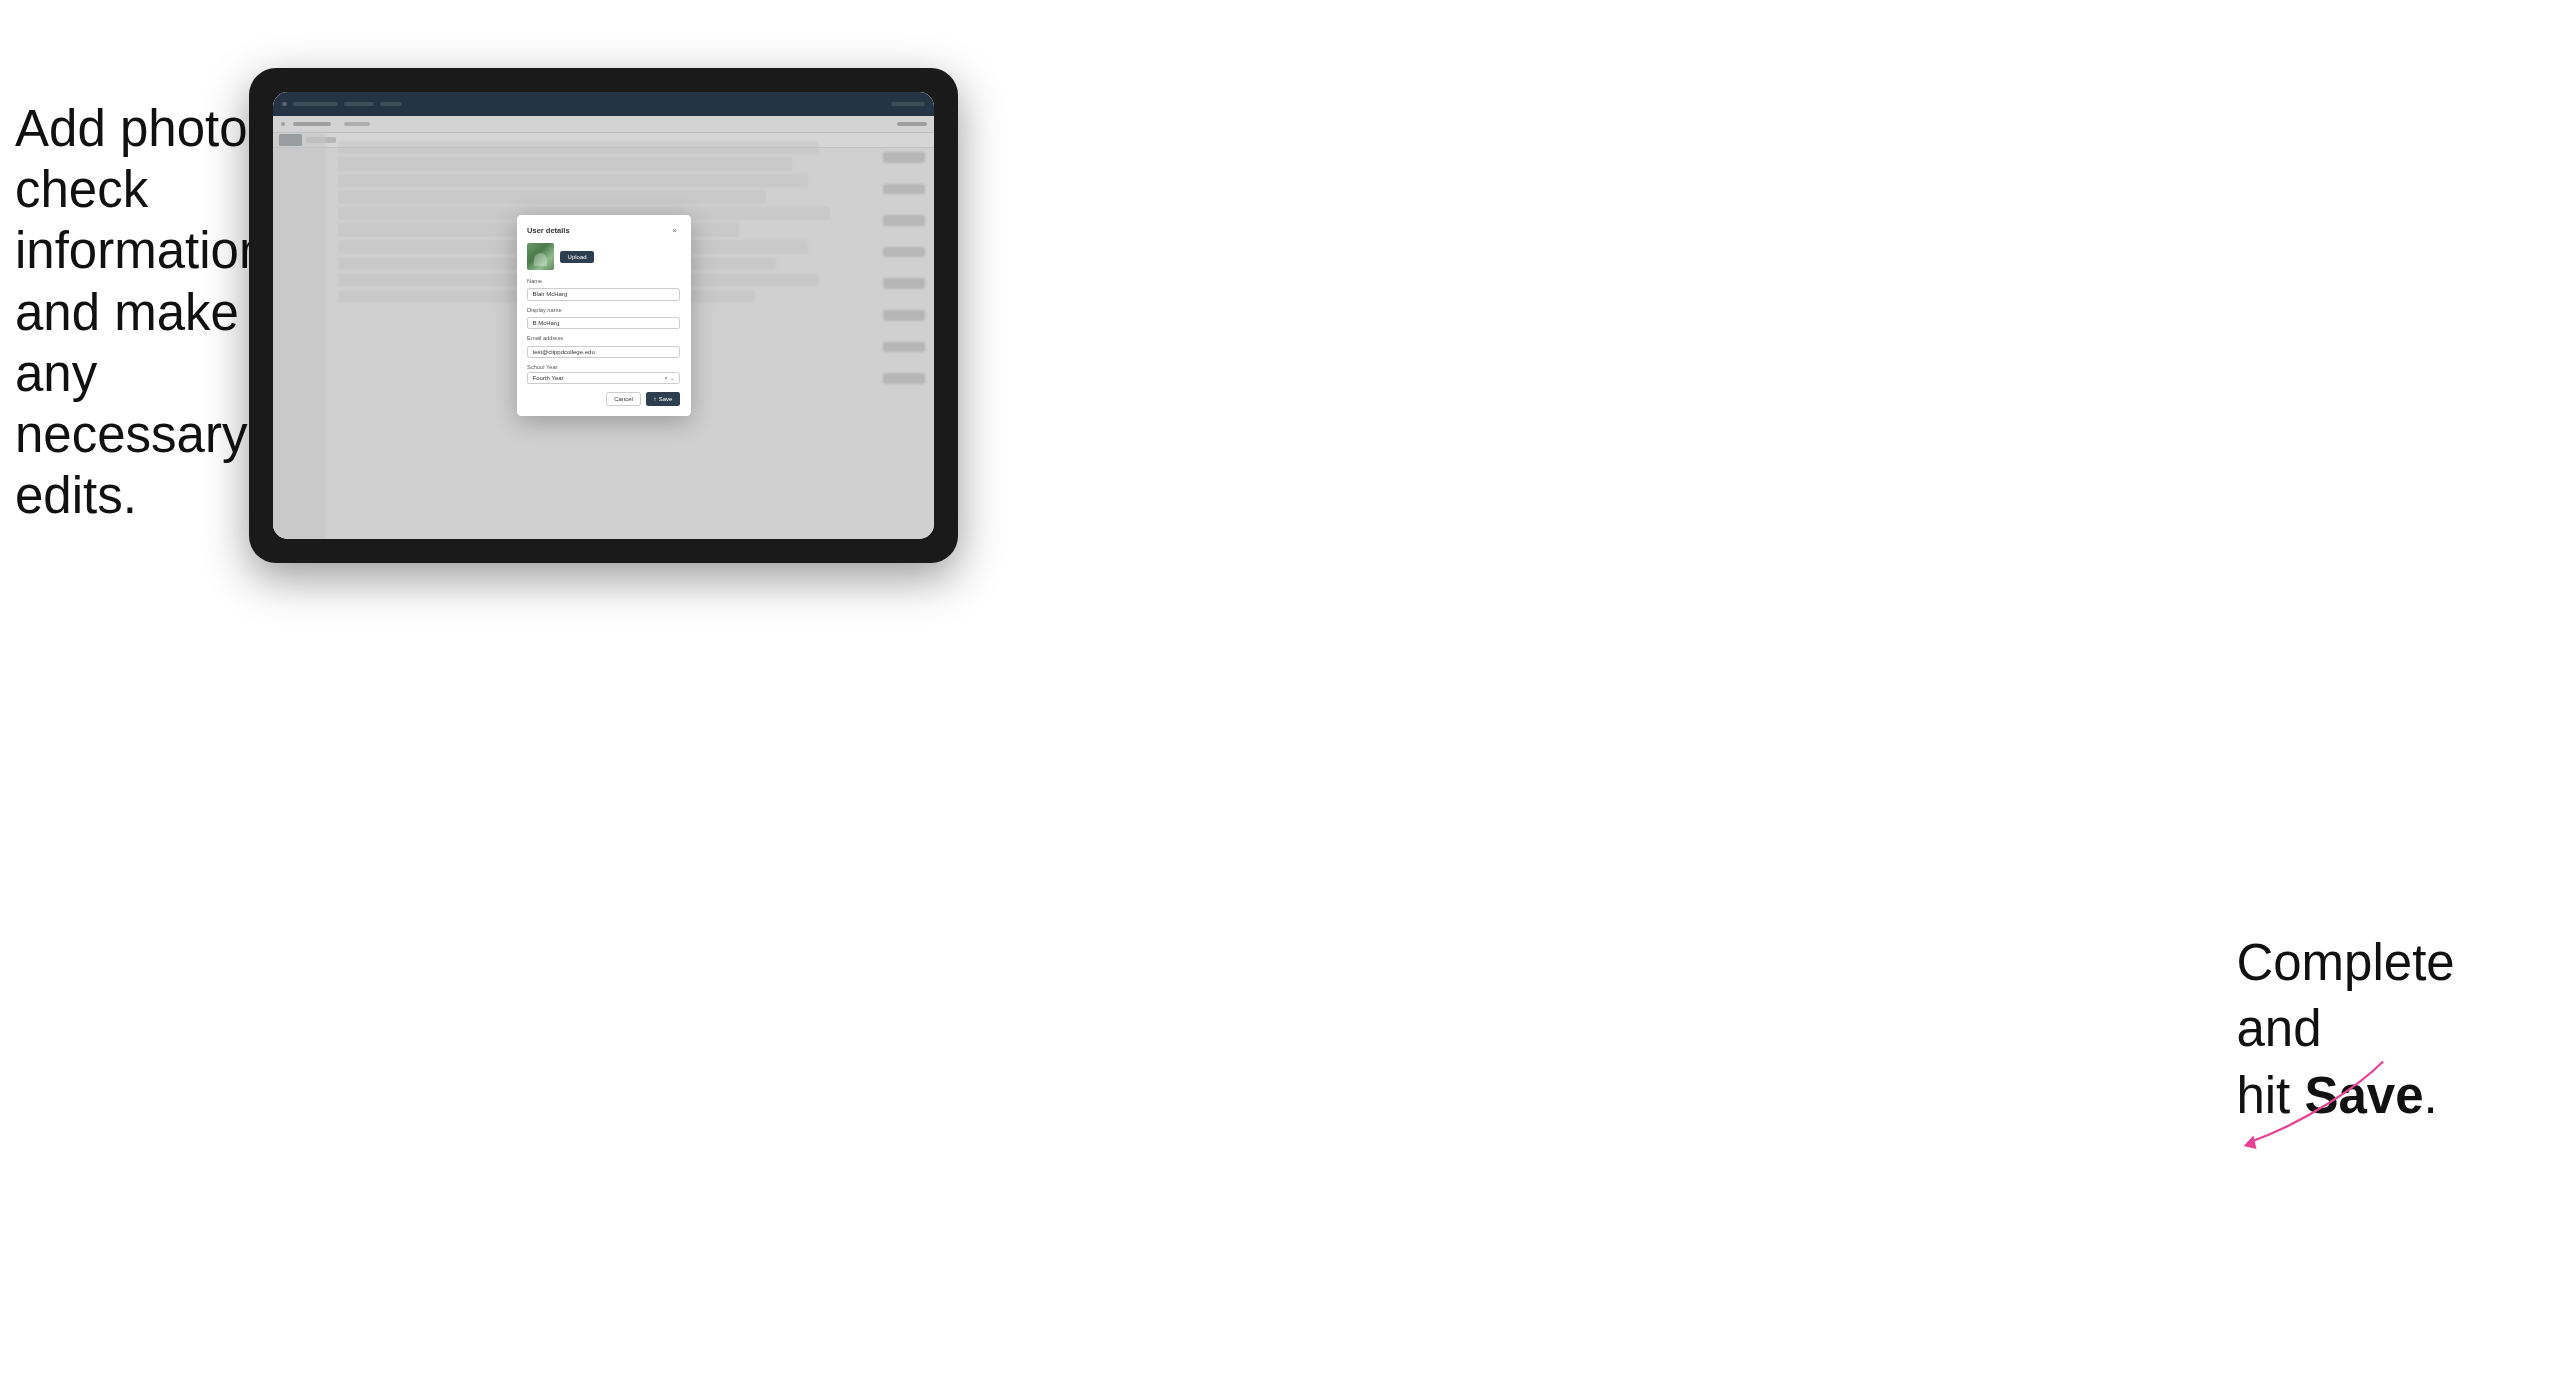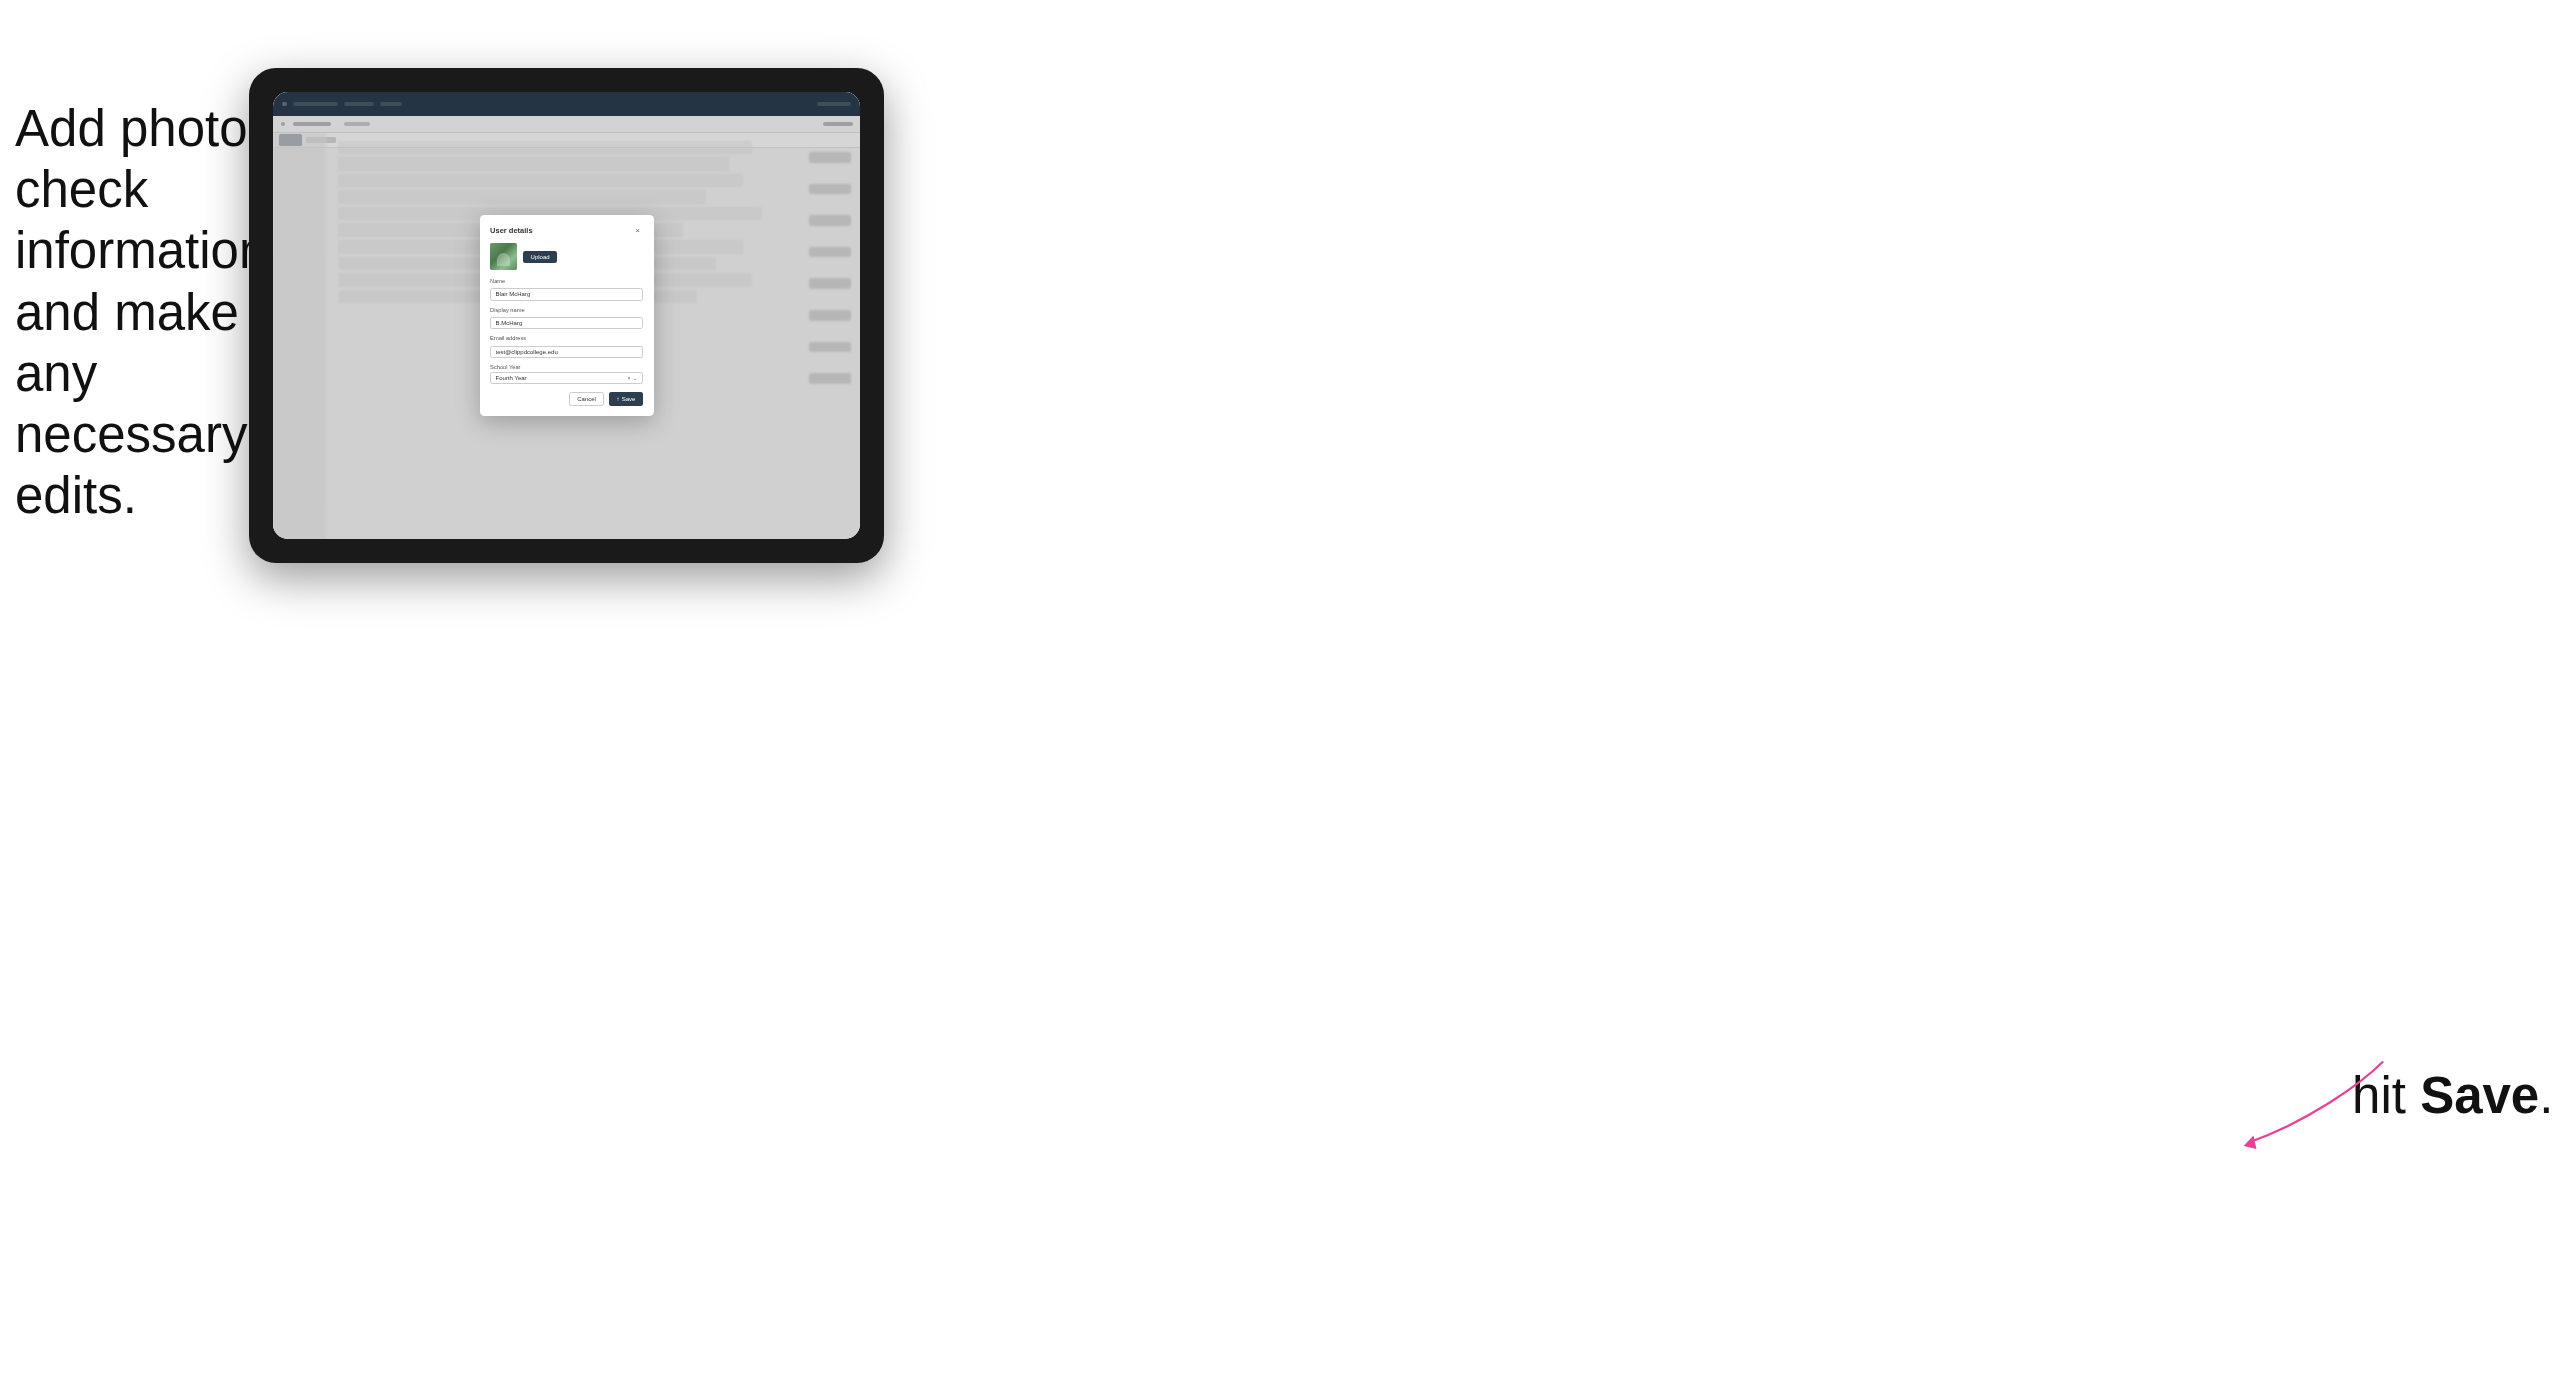--- a/index.html
+++ b/index.html
@@ -36,21 +36,21 @@
     }
     .annotation-right strong {
       font-weight: 700;
     }
 
     
     .tablet-device {
       position: absolute;
       left: 249px;
       top: 68px;
-      width: 635px;
+      width: 709px;
       height: 495px;
       background: #1a1a1a;
       border-radius: 27px;
       box-shadow: 0 15px 45px rgba(0,0,0,0.4);
       padding: 24px;
     }
     .tablet-screen {
       width: 100%;
       height: 100%;
       background: #f0f0f0;
@@ -331,21 +331,21 @@
       border-radius: 1.5px;
       margin: 3px 0;
     }
   </style>
 </head>
 <body>
 
 <div class="annotation-left">Add photo, check information and make any necessary edits.</div>
 
 <div class="annotation-right">
-  <br>
+  <span>Complete and</span><br>
   <span>hit </span><strong>Save</strong><span>.</span>
 </div>
 
 <svg class="arrow-left" viewBox="0 0 240 90" fill="none" xmlns="http://www.w3.org/2000/svg">
   <path d="M10 15 C60 10, 160 60, 228 78" stroke="#e84393" stroke-width="3" fill="none"></path>
   <polygon points="220,68 235,82 215,85" fill="#e84393"></polygon>
 </svg>
 
 <svg class="arrow-right" viewBox="0 0 210 130" fill="none" xmlns="http://www.w3.org/2000/svg">
   <path d="M200 10 C170 40, 100 90, 20 118" stroke="#e84393" stroke-width="3" fill="none"></path>

